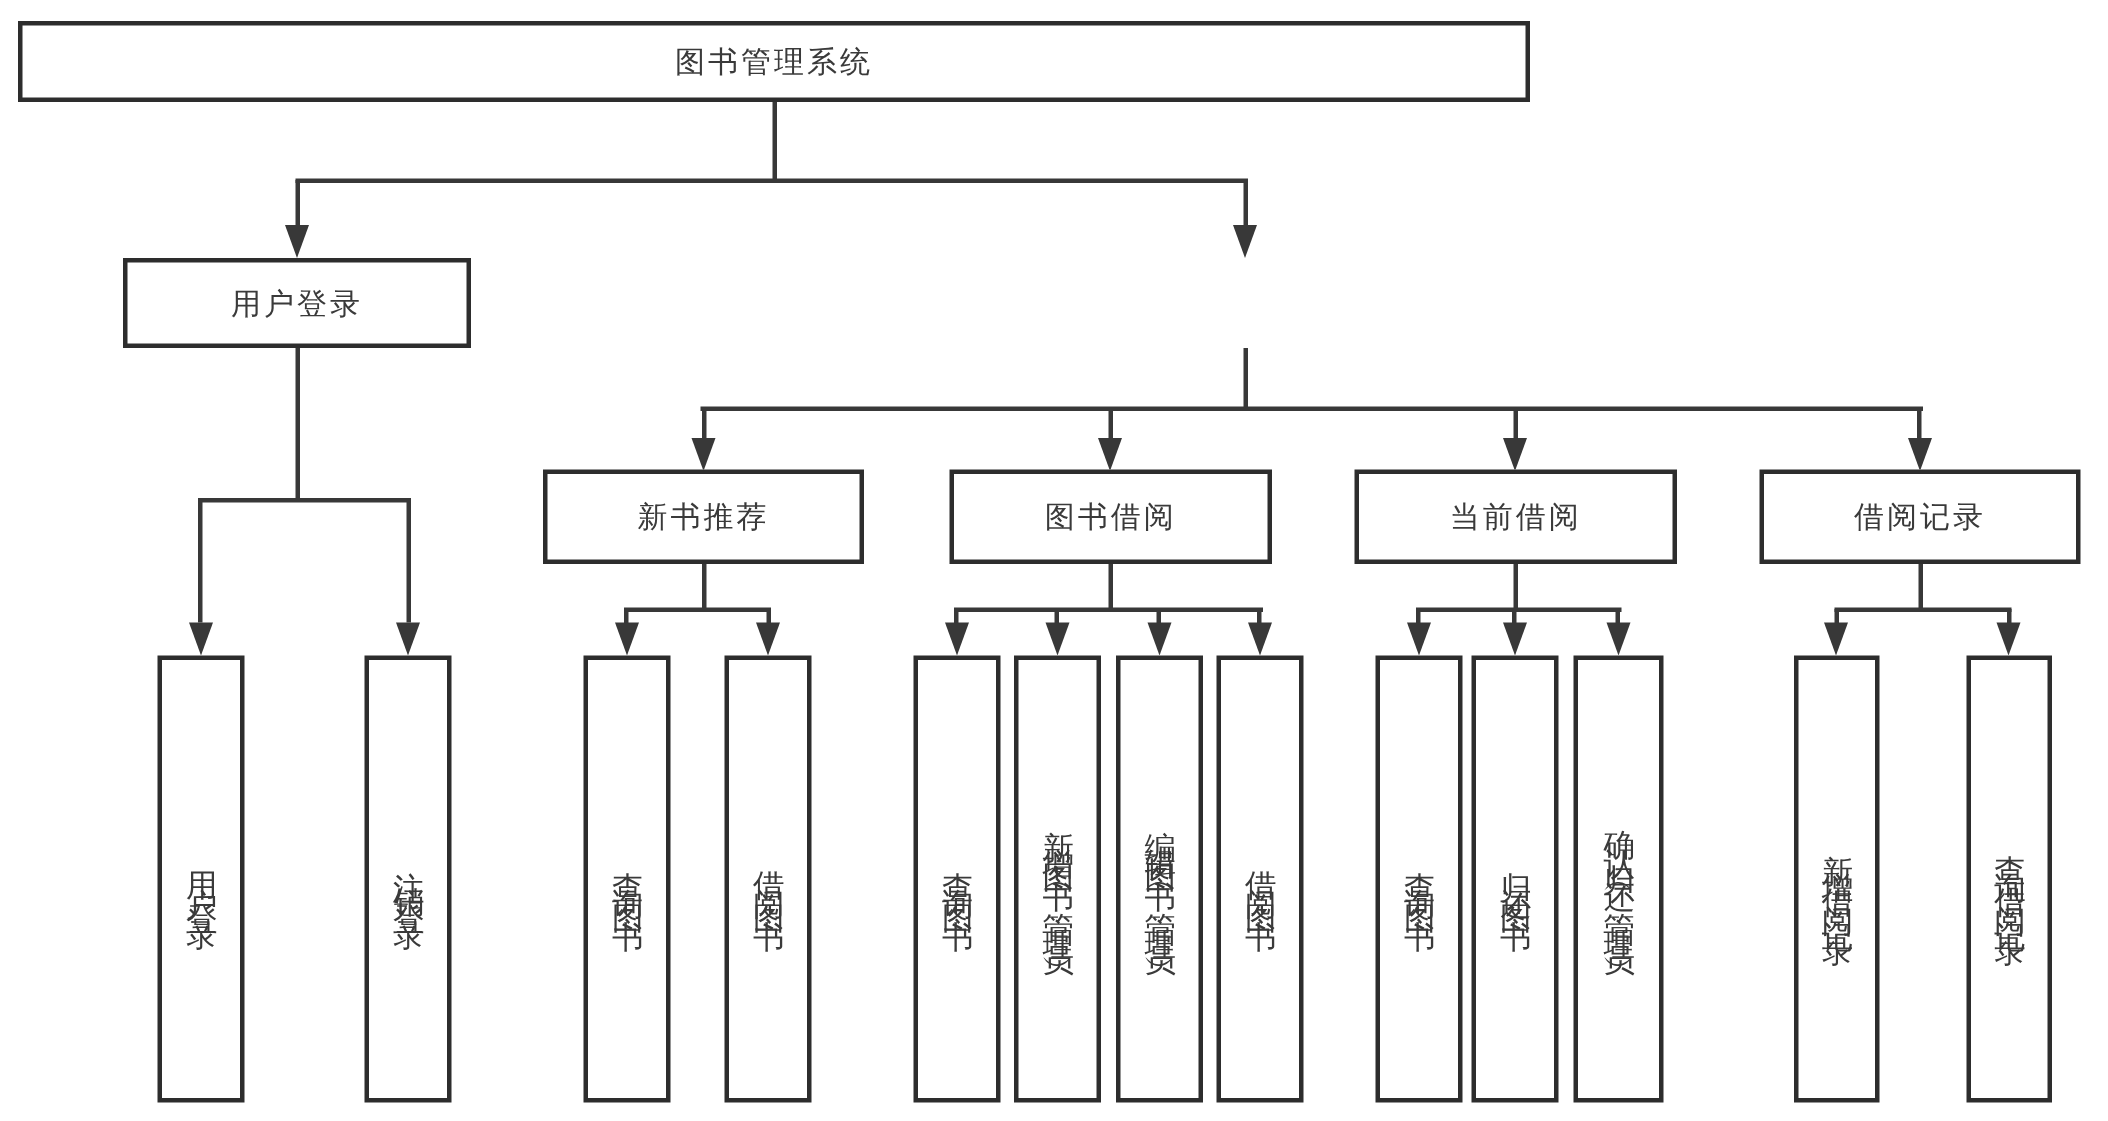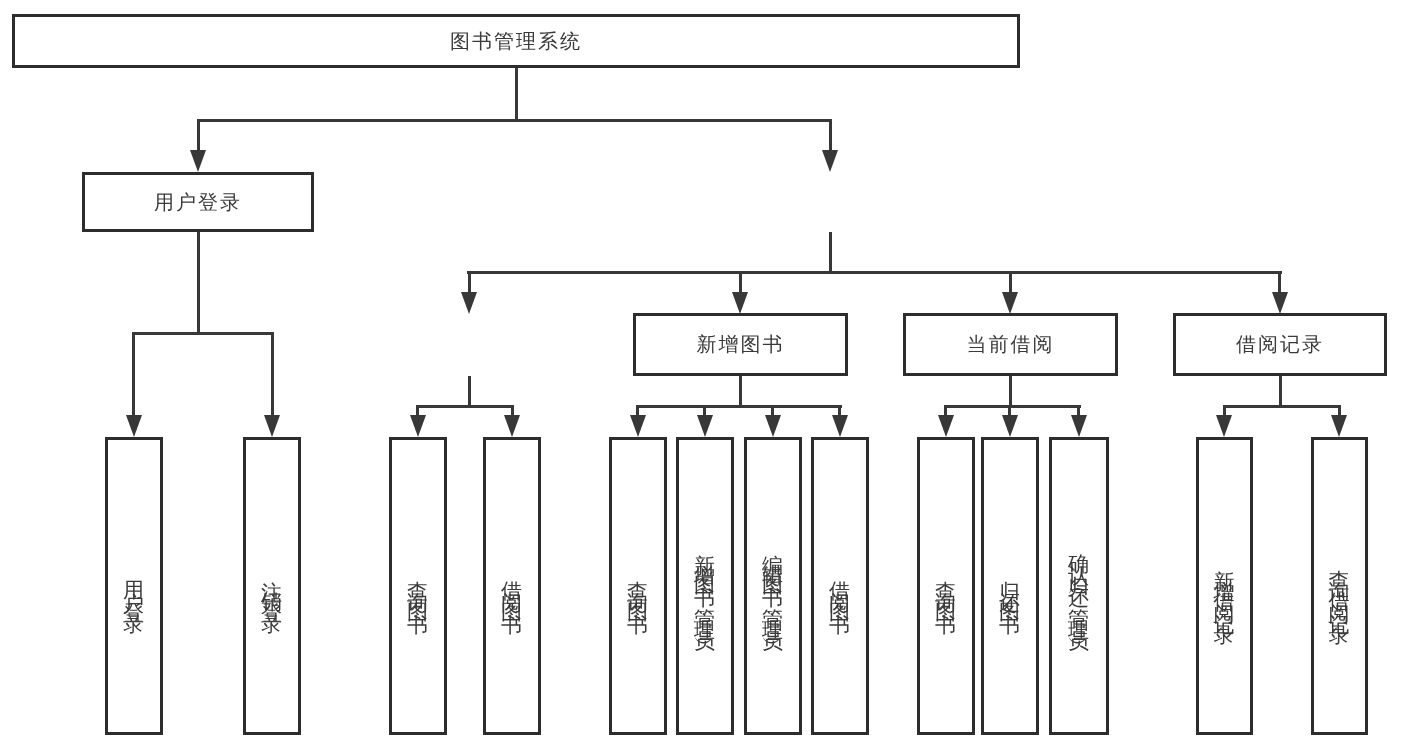--- a/index.html
+++ b/index.html
@@ -89,22 +89,25 @@
   </div>
 
   <div class="hbox" style="left:12px;top:14px;width:1008px;height:54px;">
     <span>图书管理系统</span>
   </div>
 
   <div class="hbox" style="left:82px;top:172px;width:232px;height:60px;">
     <span>用户登录</span>
   </div>
 
+  <div class="hbox" style="left:362px;top:313px;width:214px;height:63px;">
+    <span>新书推荐</span>
+  </div>
   <div class="hbox" style="left:633px;top:313px;width:215px;height:63px;">
-    <span>新增图书</span>
+    <span>图书借阅</span>
   </div>
   <div class="hbox" style="left:1173px;top:313px;width:214px;height:63px;">
     <span>借阅记录</span>
   </div>
   <div class="hbox" style="left:903px;top:313px;width:215px;height:63px;">
     <span>当前借阅</span>
   </div>
 
   <div class="vbox" style="left:105px;top:437px;width:58px;height:298px;">
     <span class="vtext">用户登录</span>

